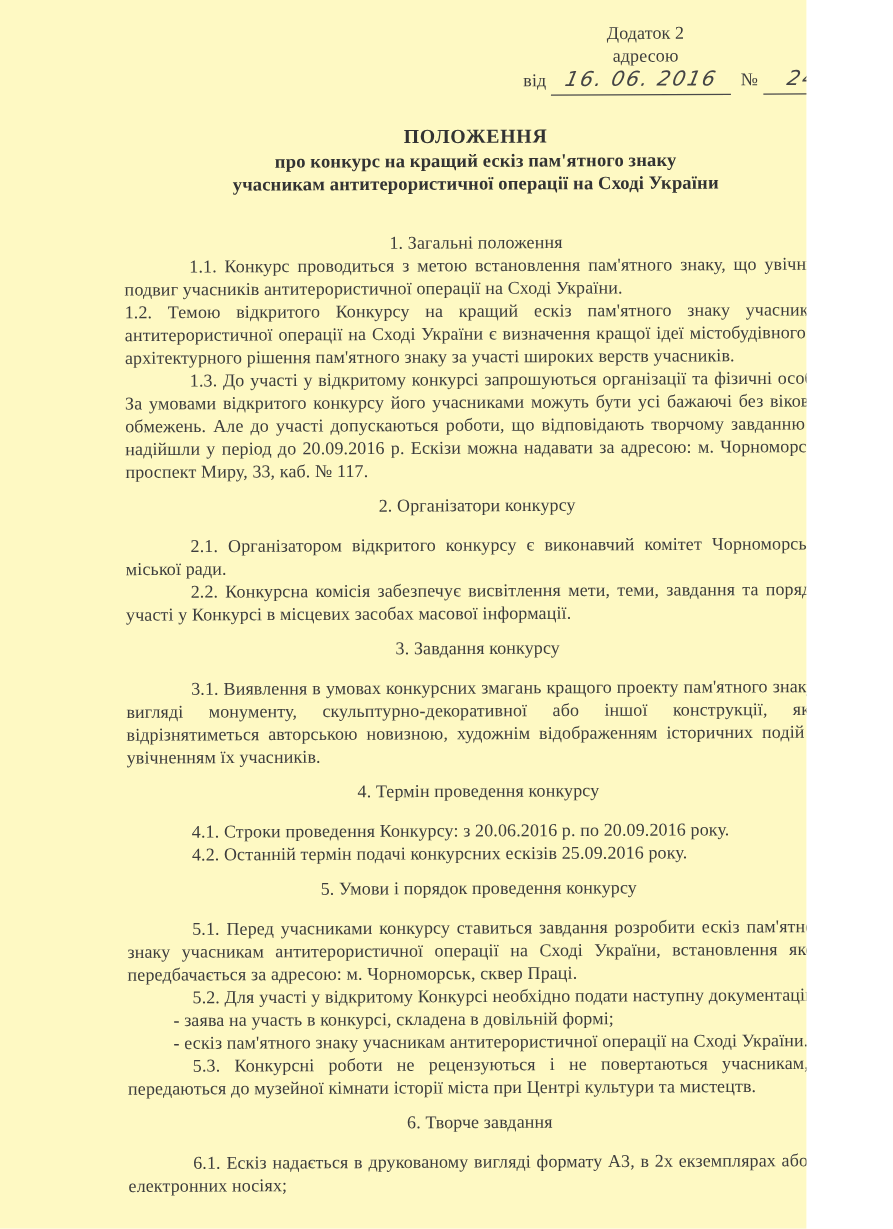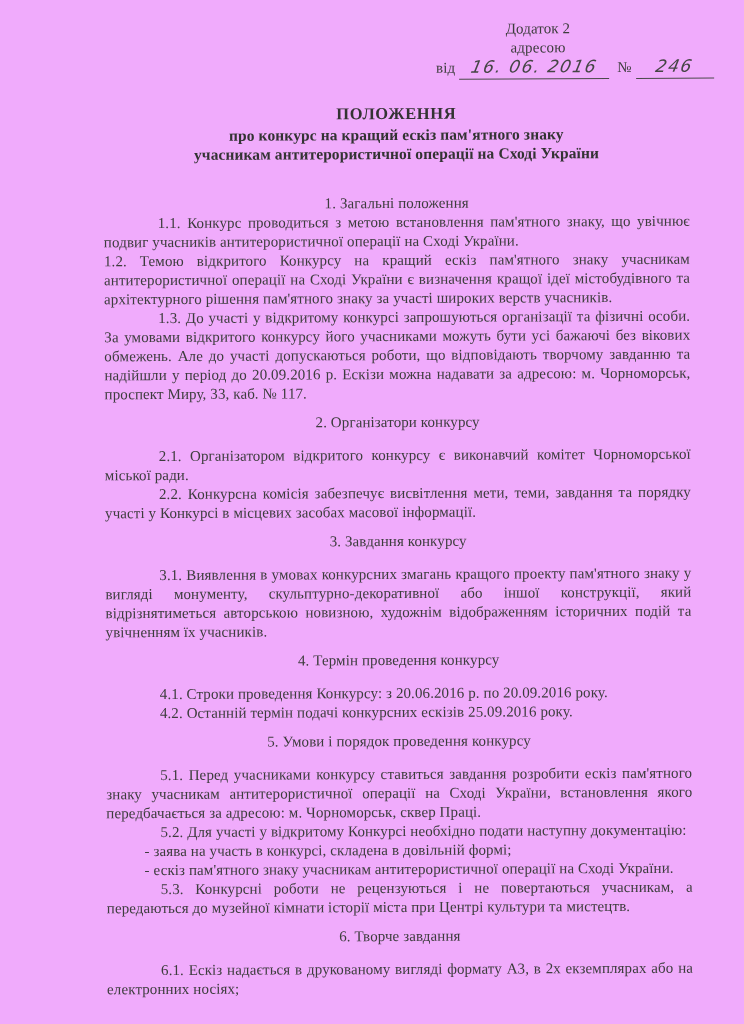--- a/index.html
+++ b/index.html
@@ -2,23 +2,23 @@
 <html><head>
 <meta charset="utf-8">
 <style>
   html, body {
     margin: 0;
     padding: 0;
     background: #ffffff;
   }
   .page {
     position: relative;
-    width: 744px;
+    width: 672px;
     height: 1024px;
-    background: #f0abfc;
+    background: #fef9c3;
     overflow: hidden;
     font-family: "Liberation Serif", "DejaVu Serif", serif;
     color: #3d3d3d;
   }
   .sheet {
     position: absolute;
     left: 105px;
     top: 20px;
     width: 586px;
     transform: rotate(-0.25deg);

